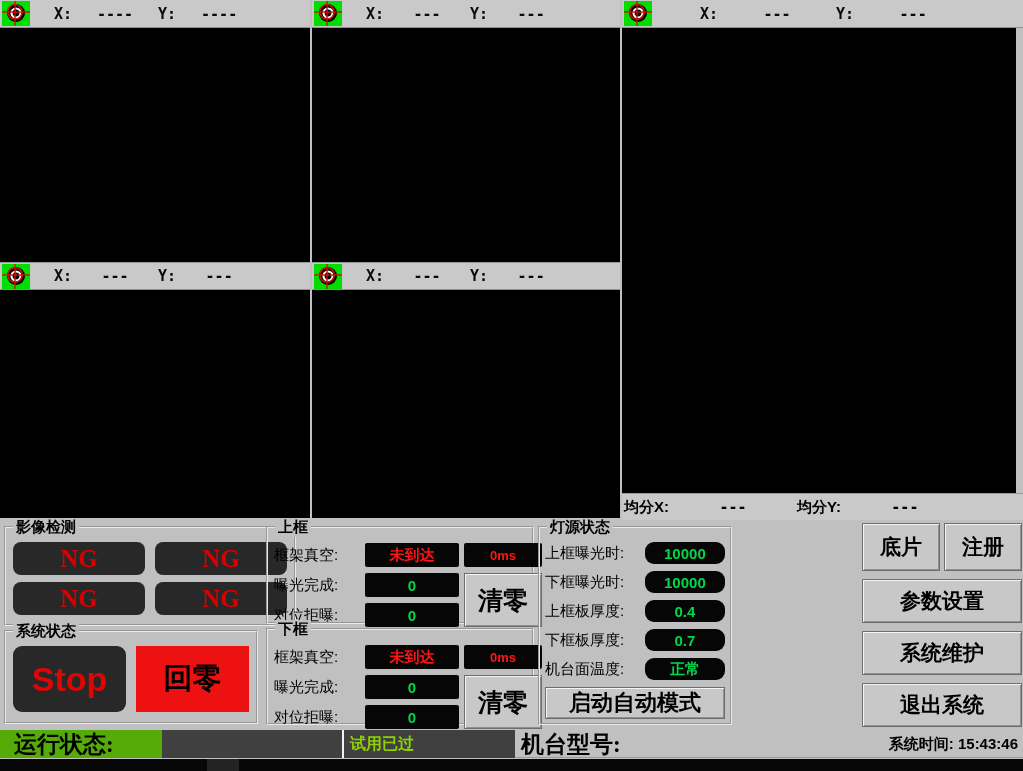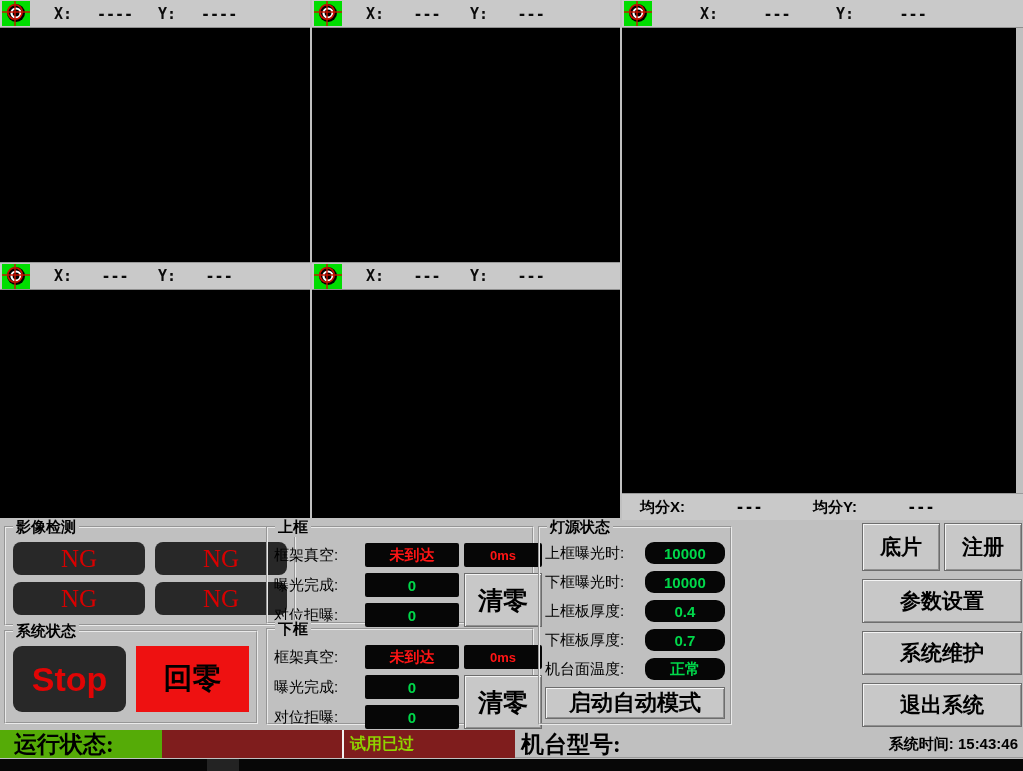--- a/index.html
+++ b/index.html
@@ -40,21 +40,21 @@
   .grp { position:absolute; border:2px groove #eaeaea; }
   .grp-title {
     position:absolute; top:-10px; left:7px; background:#c0c0c0;
     padding:0 3px; font-weight:bold; font-size:15px; color:#000; white-space:nowrap;
   }
   
   .ng-grid { display:grid; grid-template-columns:1fr 1fr; gap:7px 10px; padding:14px 7px 6px 7px; }
   .ng-box {
     height:33px; background:#282828; border-radius:8px;
     display:flex; align-items:center; justify-content:center;
-    color:#d90000; font-weight:normal; font-size:25px;
+    color:#d90000; font-weight:bold; font-size:25px;
     font-family:"Liberation Serif","DejaVu Serif",serif;
   }
   
   .sys-row { display:flex; gap:10px; padding:14px 7px 6px 7px; }
   .stop-btn {
     flex:1; height:66px; background:#282828; border-radius:9px; border:none;
     color:#e00505; font-weight:bold; font-size:34px; cursor:pointer;
     display:flex; align-items:center; justify-content:center;
   }
   .home-btn {
@@ -118,21 +118,21 @@
   .status-bar {
     position:absolute; left:0; top:730px; width:1023px; height:28px;
     background:#c0c0c0; border-bottom:1px solid #9a9a9a;
   }
   .run-label {
     position:absolute; left:0; top:0; width:162px; height:28px;
     background:#55ab07; color:#000; font-weight:bold; font-size:23px;
     display:flex; align-items:center; padding-left:14px;
     font-family:"Liberation Serif","DejaVu Serif",serif;
   }
-  .trial-bar { position:absolute; left:162px; top:0; width:353px; height:28px; background:#7f1d1d; }
+  .trial-bar { position:absolute; left:162px; top:0; width:353px; height:28px; background:#404040; }
   .trial-sep { position:absolute; left:180px; top:0; width:2px; height:28px; background:#f2f2f2; }
   .trial-text {
     position:absolute; left:188px; top:0; height:28px;
     display:flex; align-items:center;
     color:#8fd400; font-weight:bold; font-size:16px;
   }
   .model-label {
     position:absolute; left:521px; top:0; height:28px;
     display:flex; align-items:center;
     color:#000; font-weight:bold; font-size:23px;
@@ -230,21 +230,21 @@
     </svg>
     <span class="sp1"></span>
     <span class="coord-label">X:</span>
     <span class="coord-value vw">---</span>
     <span class="coord-label">Y:</span>
     <span class="coord-value vw">---</span>
   </div>
   <div class="vbody" style="left:312px;top:290px;width:308px;height:228px;"></div>
 
   <div class="avg-bar">
-    <span class="avg-label" style="margin-left:18px;">均分X:</span>
+    <span class="avg-label" style="margin-left:2px;">均分X:</span>
     <span class="avg-value">---</span>
     <span class="avg-label">均分Y:</span>
     <span class="avg-value">---</span>
   </div>
 
   <div class="grp" style="left:4px;top:526px;width:292px;height:100px;">
     <span class="grp-title">影像检测</span>
     <div class="ng-grid">
       <div class="ng-box">NG</div>
       <div class="ng-box">NG</div>

